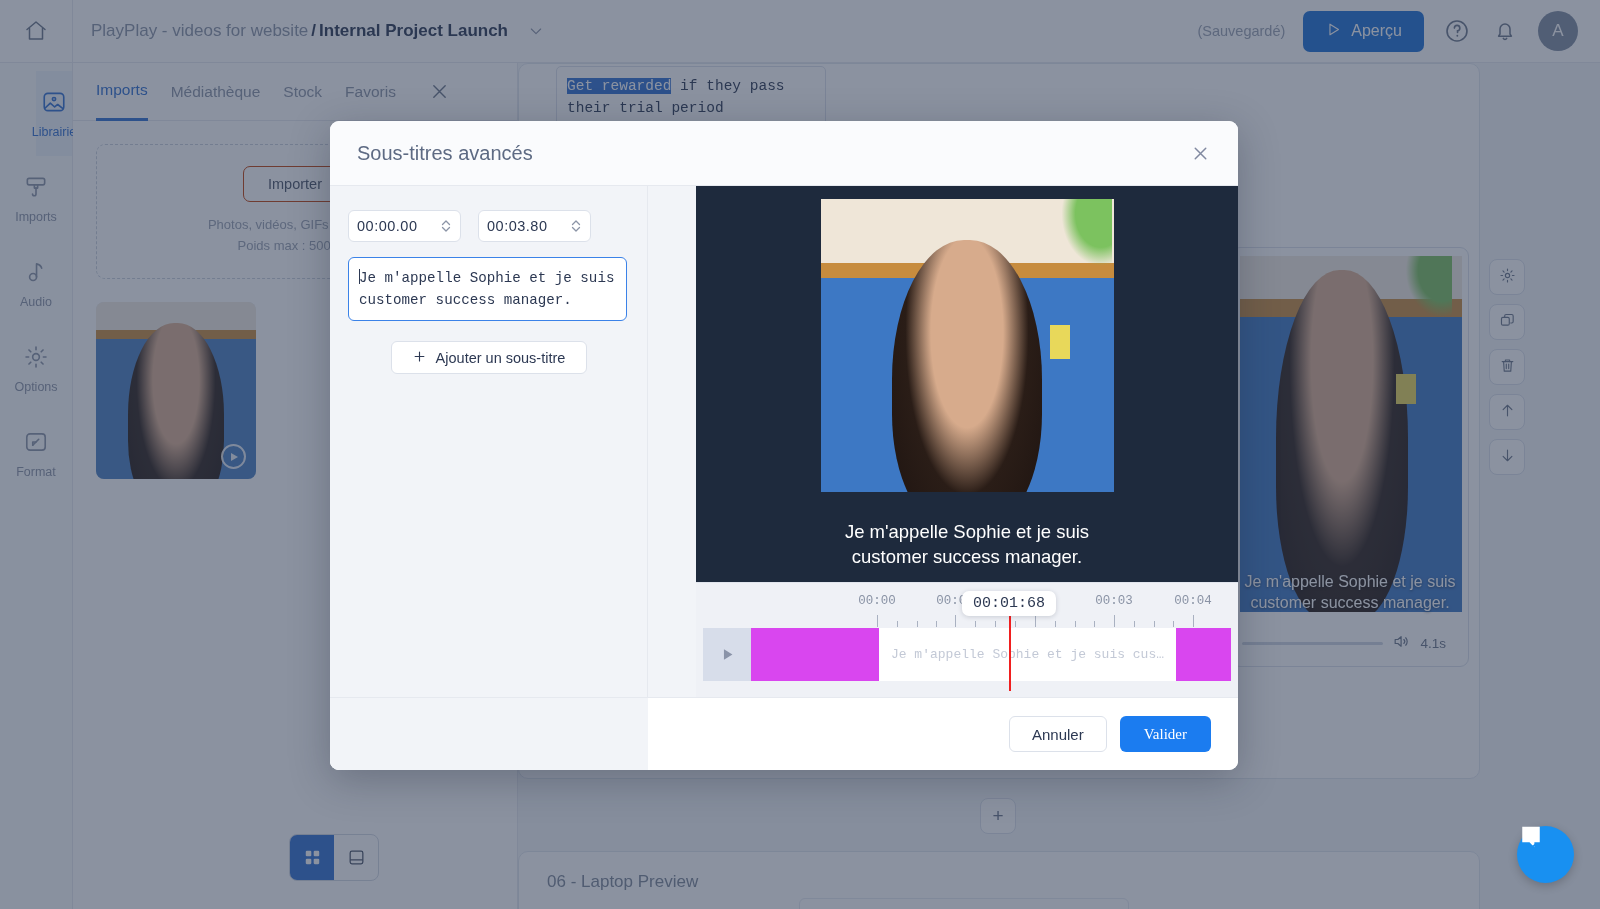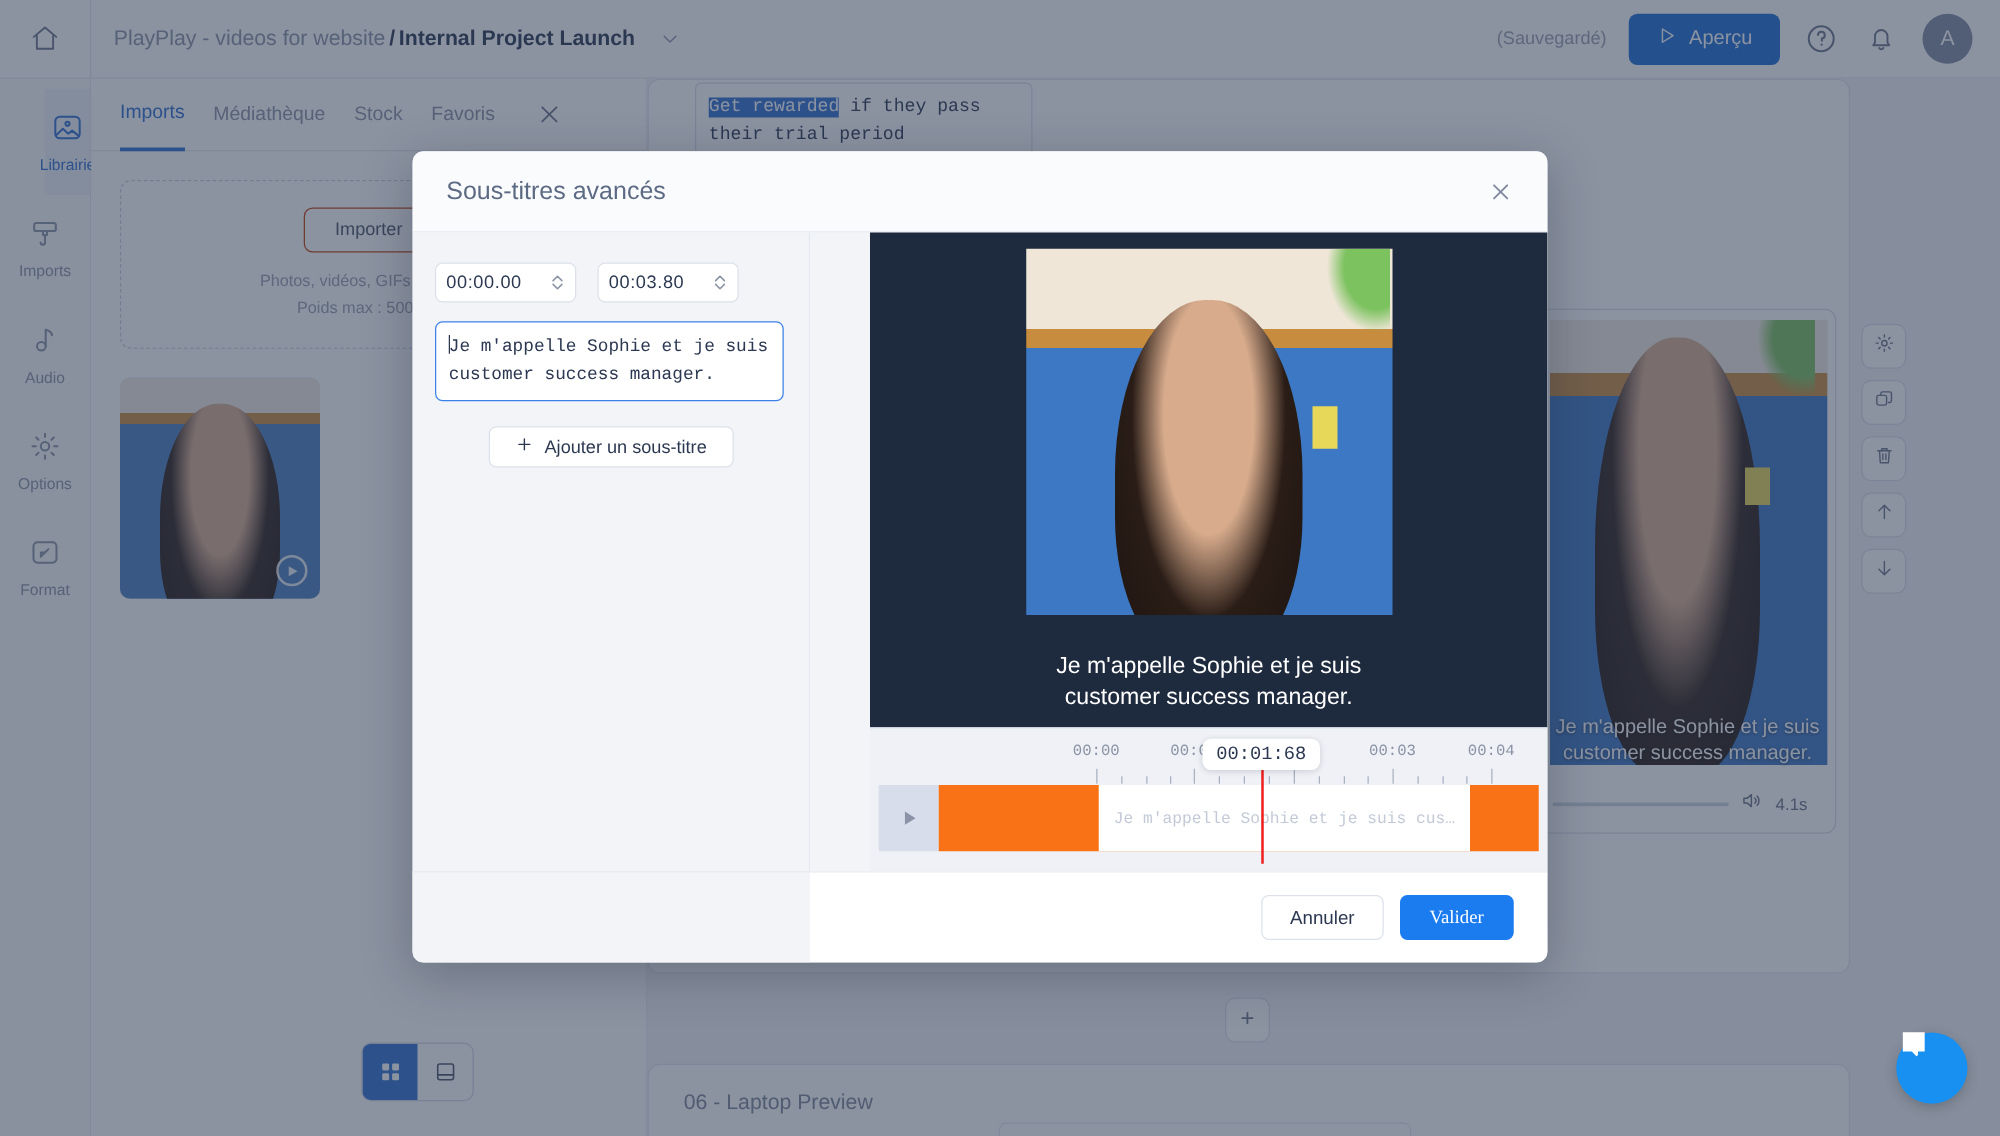--- a/index.html
+++ b/index.html
@@ -310,21 +310,21 @@
   .tick.major { height: 12px; }
   .tick.minor { height: 6px; }
   .track-row {
     position: absolute; left: 7px; right: 7px; top: 45px; height: 53px;
     display: flex;
   }
   .play-cell {
     width: 48px; background: #d7ddea; display: flex;
     align-items: center; justify-content: center; cursor: pointer;
   }
-  .track-bg { flex: 1; background: #f97316; position: relative; }
+  .track-bg { flex: 1; background: #d946ef; position: relative; }
   .clip {
     position: absolute; left: 128px; top: 0; width: 297px; height: 53px;
     background: #ffffff; display: flex; align-items: center; justify-content: center;
     font-family: "Liberation Mono", monospace; font-size: 13px; color: #c3c9d6;
     white-space: nowrap; overflow: hidden; cursor: pointer;
   }
   .playhead {
     position: absolute; left: 313px; top: 25px; width: 2px; height: 83px;
     background: #f01f1f; z-index: 5;
   }

